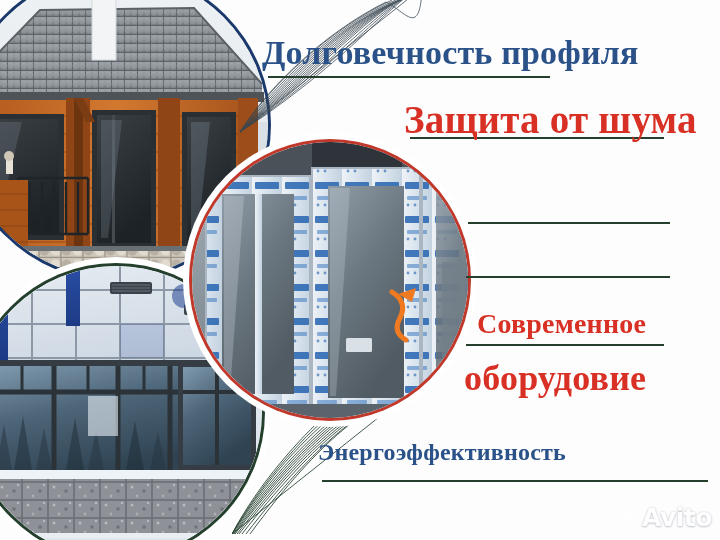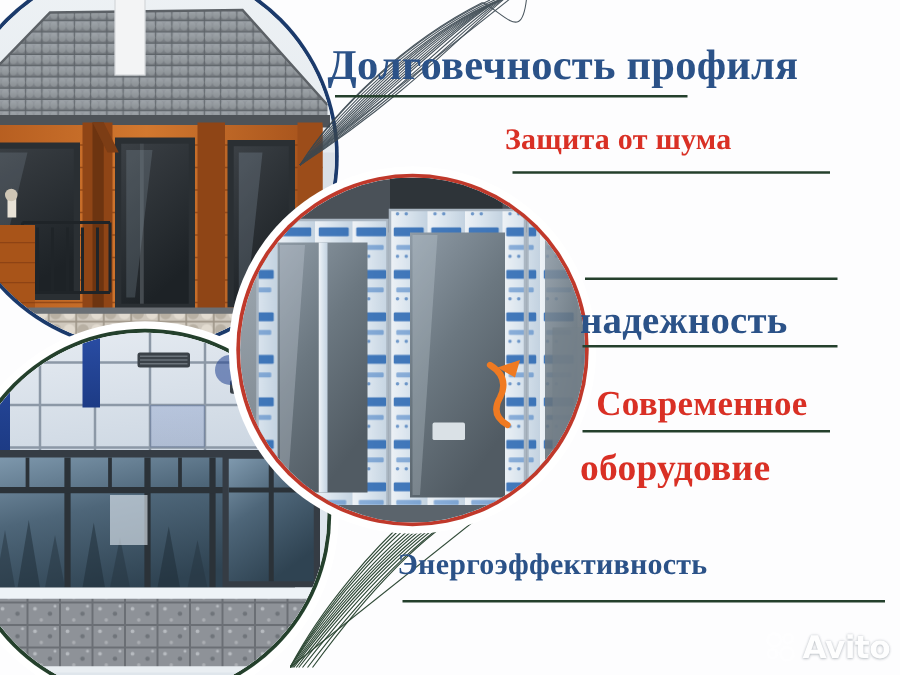--- a/index.html
+++ b/index.html
@@ -67,33 +67,33 @@
     position:absolute;
     height:2px;
     background:#24402c;
     z-index:7;
   }
 
   
   #t1{left:262px;top:36px;font-size:34px;}
   #r1{left:268px;top:76px;width:282px;}
 
-  #t2{left:404px;top:100px;font-size:24px;}
+  #t2{left:404px;top:100px;font-size:39px;}
   #r2{left:410px;top:137px;width:254px;}
 
   #t3{left:466px;top:186px;font-size:31px;}
   #r3{left:468px;top:222px;width:202px;}
 
   #t4{left:464px;top:240px;font-size:31px;}
   #r4{left:466px;top:276px;width:204px;}
 
   #t5{left:464px;top:310px;font-size:28px;margin-left:13px;}
   #r5{left:466px;top:344px;width:198px;}
 
-  #t6{left:464px;top:360px;font-size:30px;}
+  #t6{left:464px;top:360px;font-size:36px;}
 
   #t7{left:318px;top:440px;font-size:24px;}
   #r7{left:322px;top:480px;width:386px;}
 
   
   #watermark{
     position:absolute;
     right:8px;bottom:8px;
     display:flex;align-items:center;gap:4px;
     z-index:20;
@@ -412,21 +412,20 @@
   </svg>
 
   <div class="line blue" id="t1">Долговечность профиля</div>
   <div class="rule" id="r1"></div>
 
   <div class="line red" id="t2">Защита от шума</div>
   <div class="rule" id="r2"></div>
 
   <div class="rule" id="r3"></div>
 
-  <div class="line blue" id="t4">надежность</div>
   <div class="rule" id="r4"></div>
 
   <div class="line red" id="t5">Современное</div>
   <div class="rule" id="r5"></div>
 
   <div class="line red" id="t6">оборудовие</div>
 
   <div class="line blue" id="t7">Энергоэффективность</div>
   <div class="rule" id="r7"></div>
 

